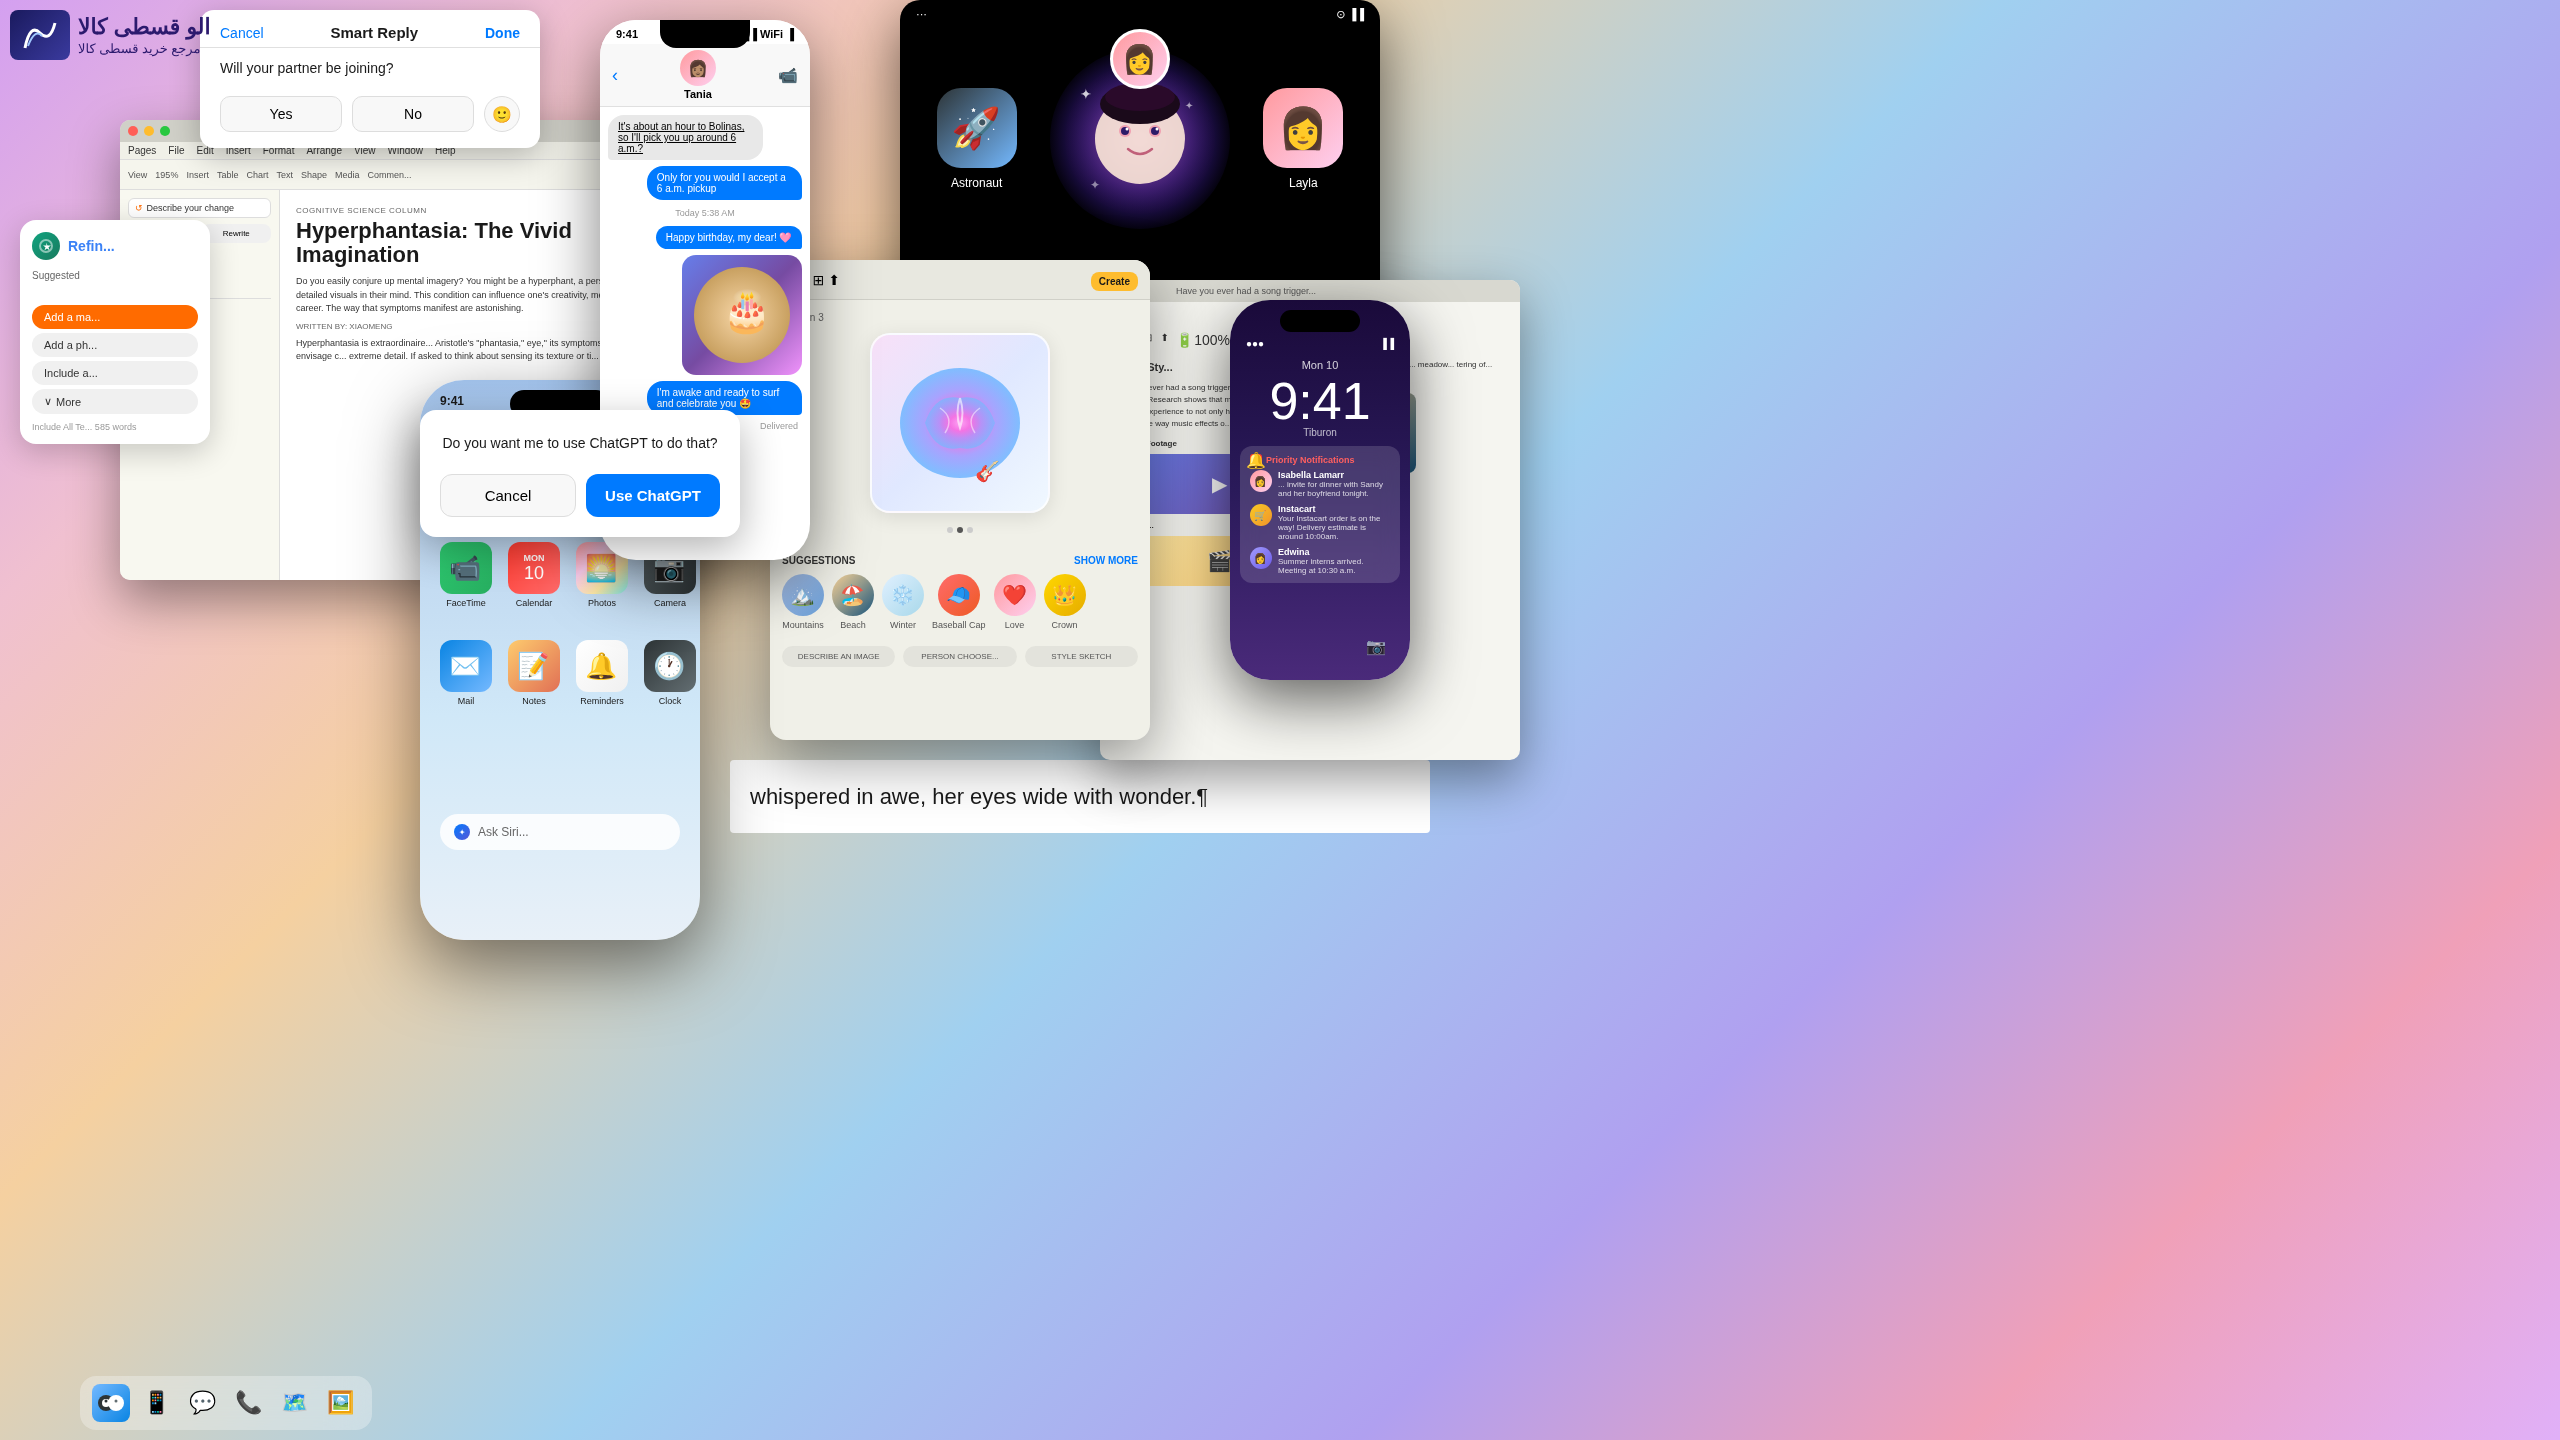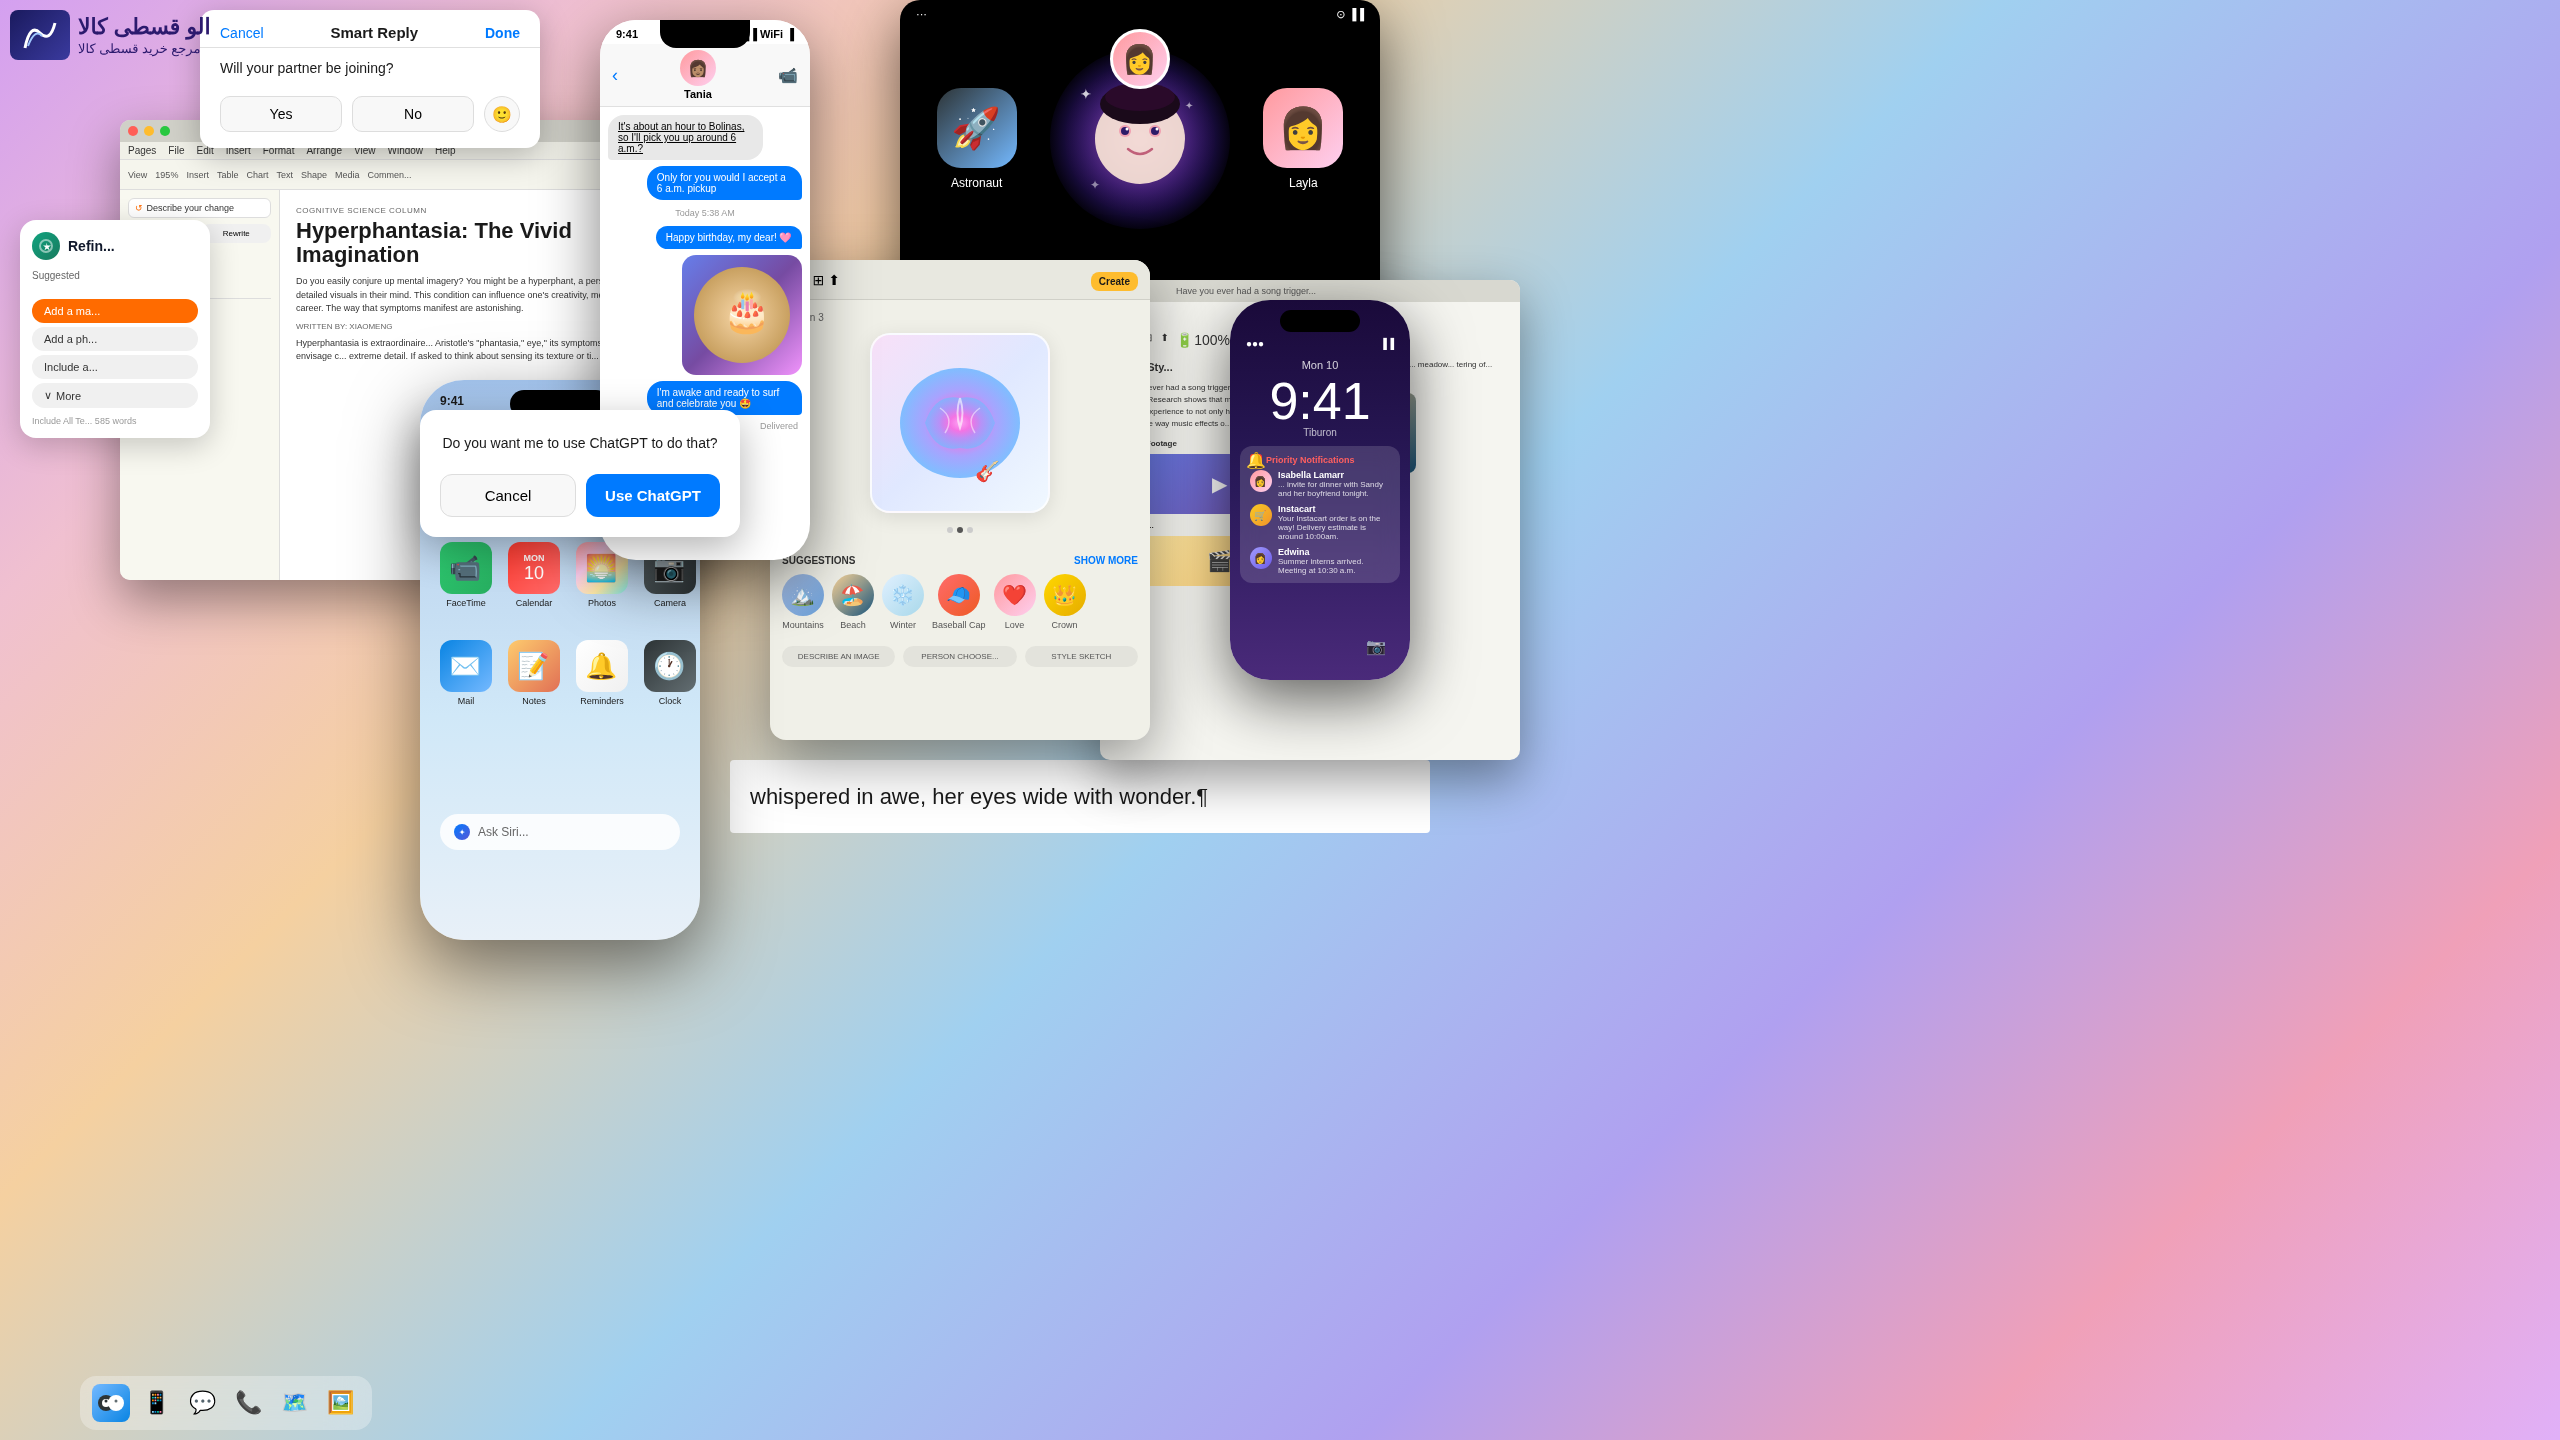--- a/index.html
+++ b/index.html
@@ -291,26 +291,26 @@
       border-radius: 50%;
       display: flex;
       align-items: center;
       justify-content: center;
       color: white;
       font-size: 14px;
     }
     .ai-title {
       font-size: 14px;
       font-weight: 600;
-      color: #0f172a;
+      color: #3b82f6;
     }
     .ai-suggested-label {
       font-size: 10px;
       color: #666;
-      margin-bottom: 18px;
+      margin-bottom: 24px;
     }
     .ai-suggestion-btn {
       display: block;
       width: 100%;
       padding: 6px 12px;
       margin-bottom: 4px;
       border-radius: 20px;
       font-size: 11px;
       text-align: left;
       cursor: pointer;

